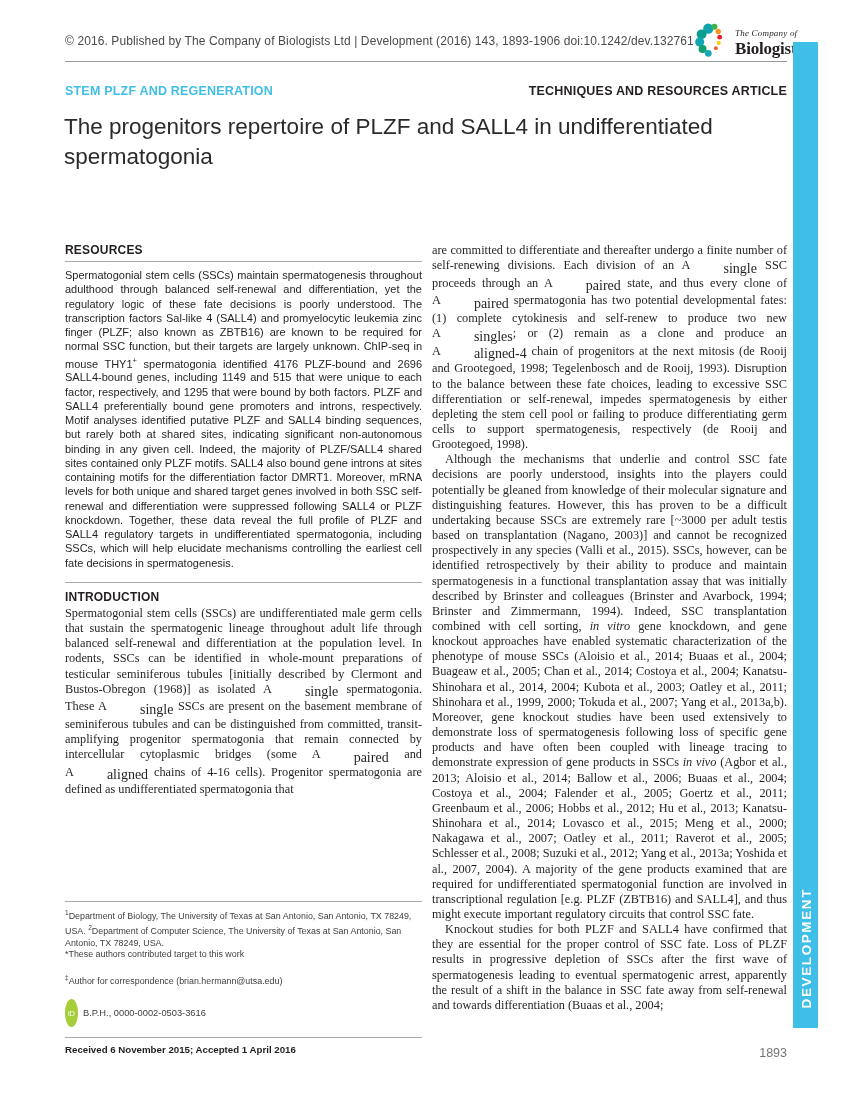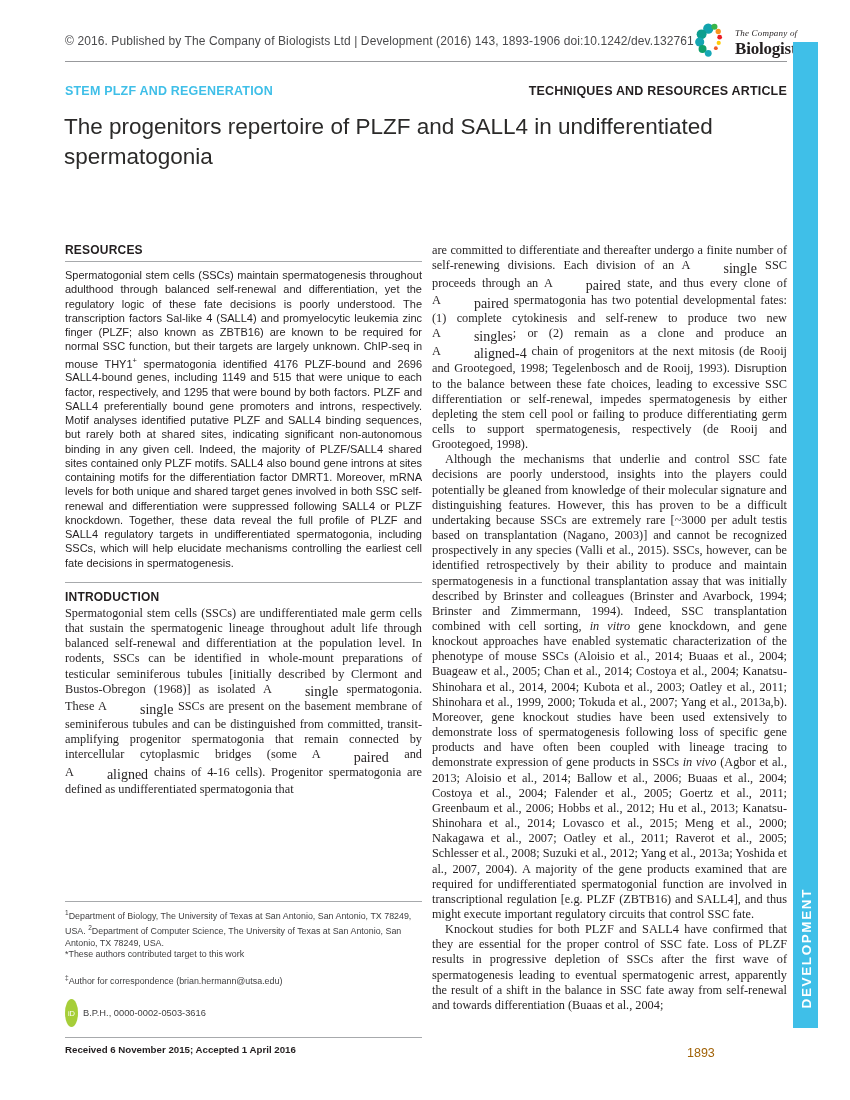--- a/index.html
+++ b/index.html
@@ -107,21 +107,21 @@
   }
   .side-bar-label {
     position: absolute; bottom: 20px; left: 50%;
     transform: translateX(-50%) rotate(180deg);
     writing-mode: vertical-rl;
     color: #ffffff; font-weight: bold; font-size: 13.5px; letter-spacing: 1.6px;
     white-space: nowrap;
   }
   .page-number {
     position: absolute; left: 687px; top: 1046px; width: 100px;
-    font-size: 12.5px; color: #a16207;
+    text-align: right; font-size: 12.5px; color: #737373;
   }
 </style>
 </head>
 <body>
 
 <div class="page">
 
   <div class="copyright">© 2016. Published by The Company of Biologists Ltd | Development (2016) 143, 1893-1906 doi:10.1242/dev.132761</div>
 
   <div class="logo">

